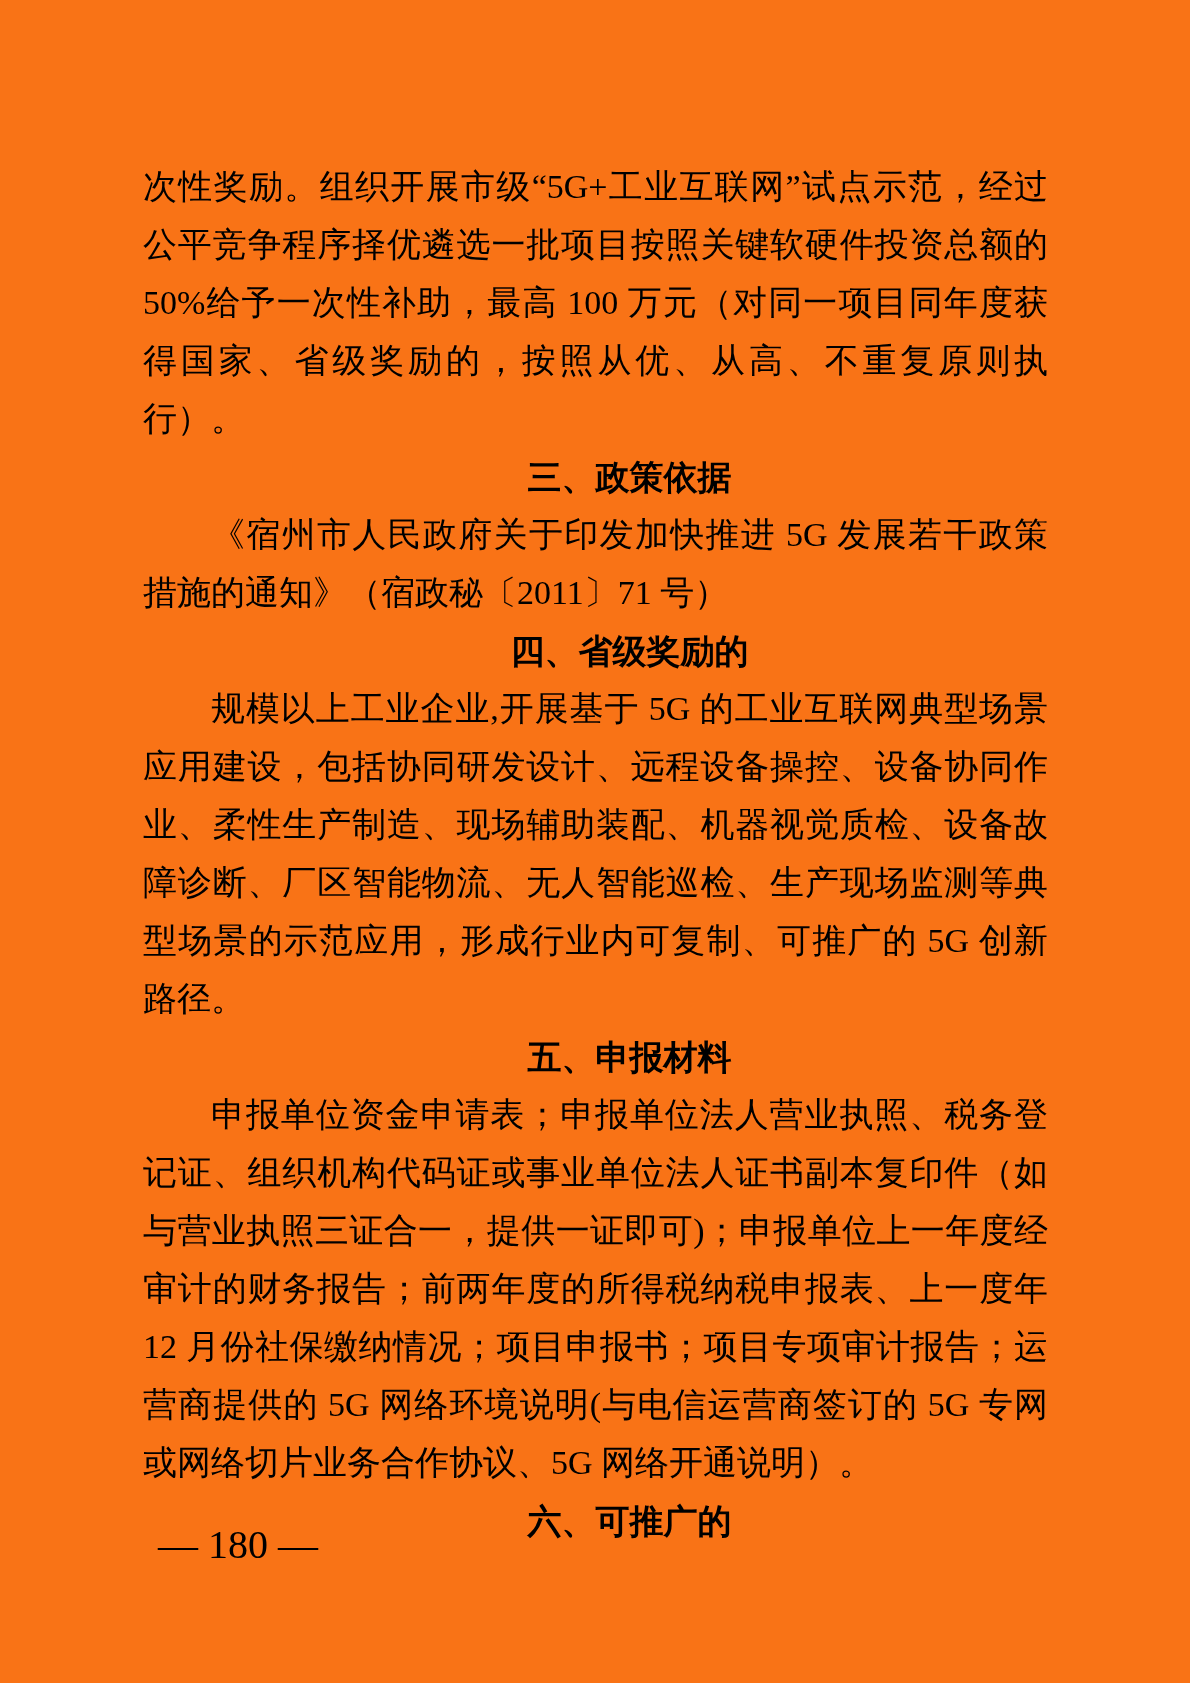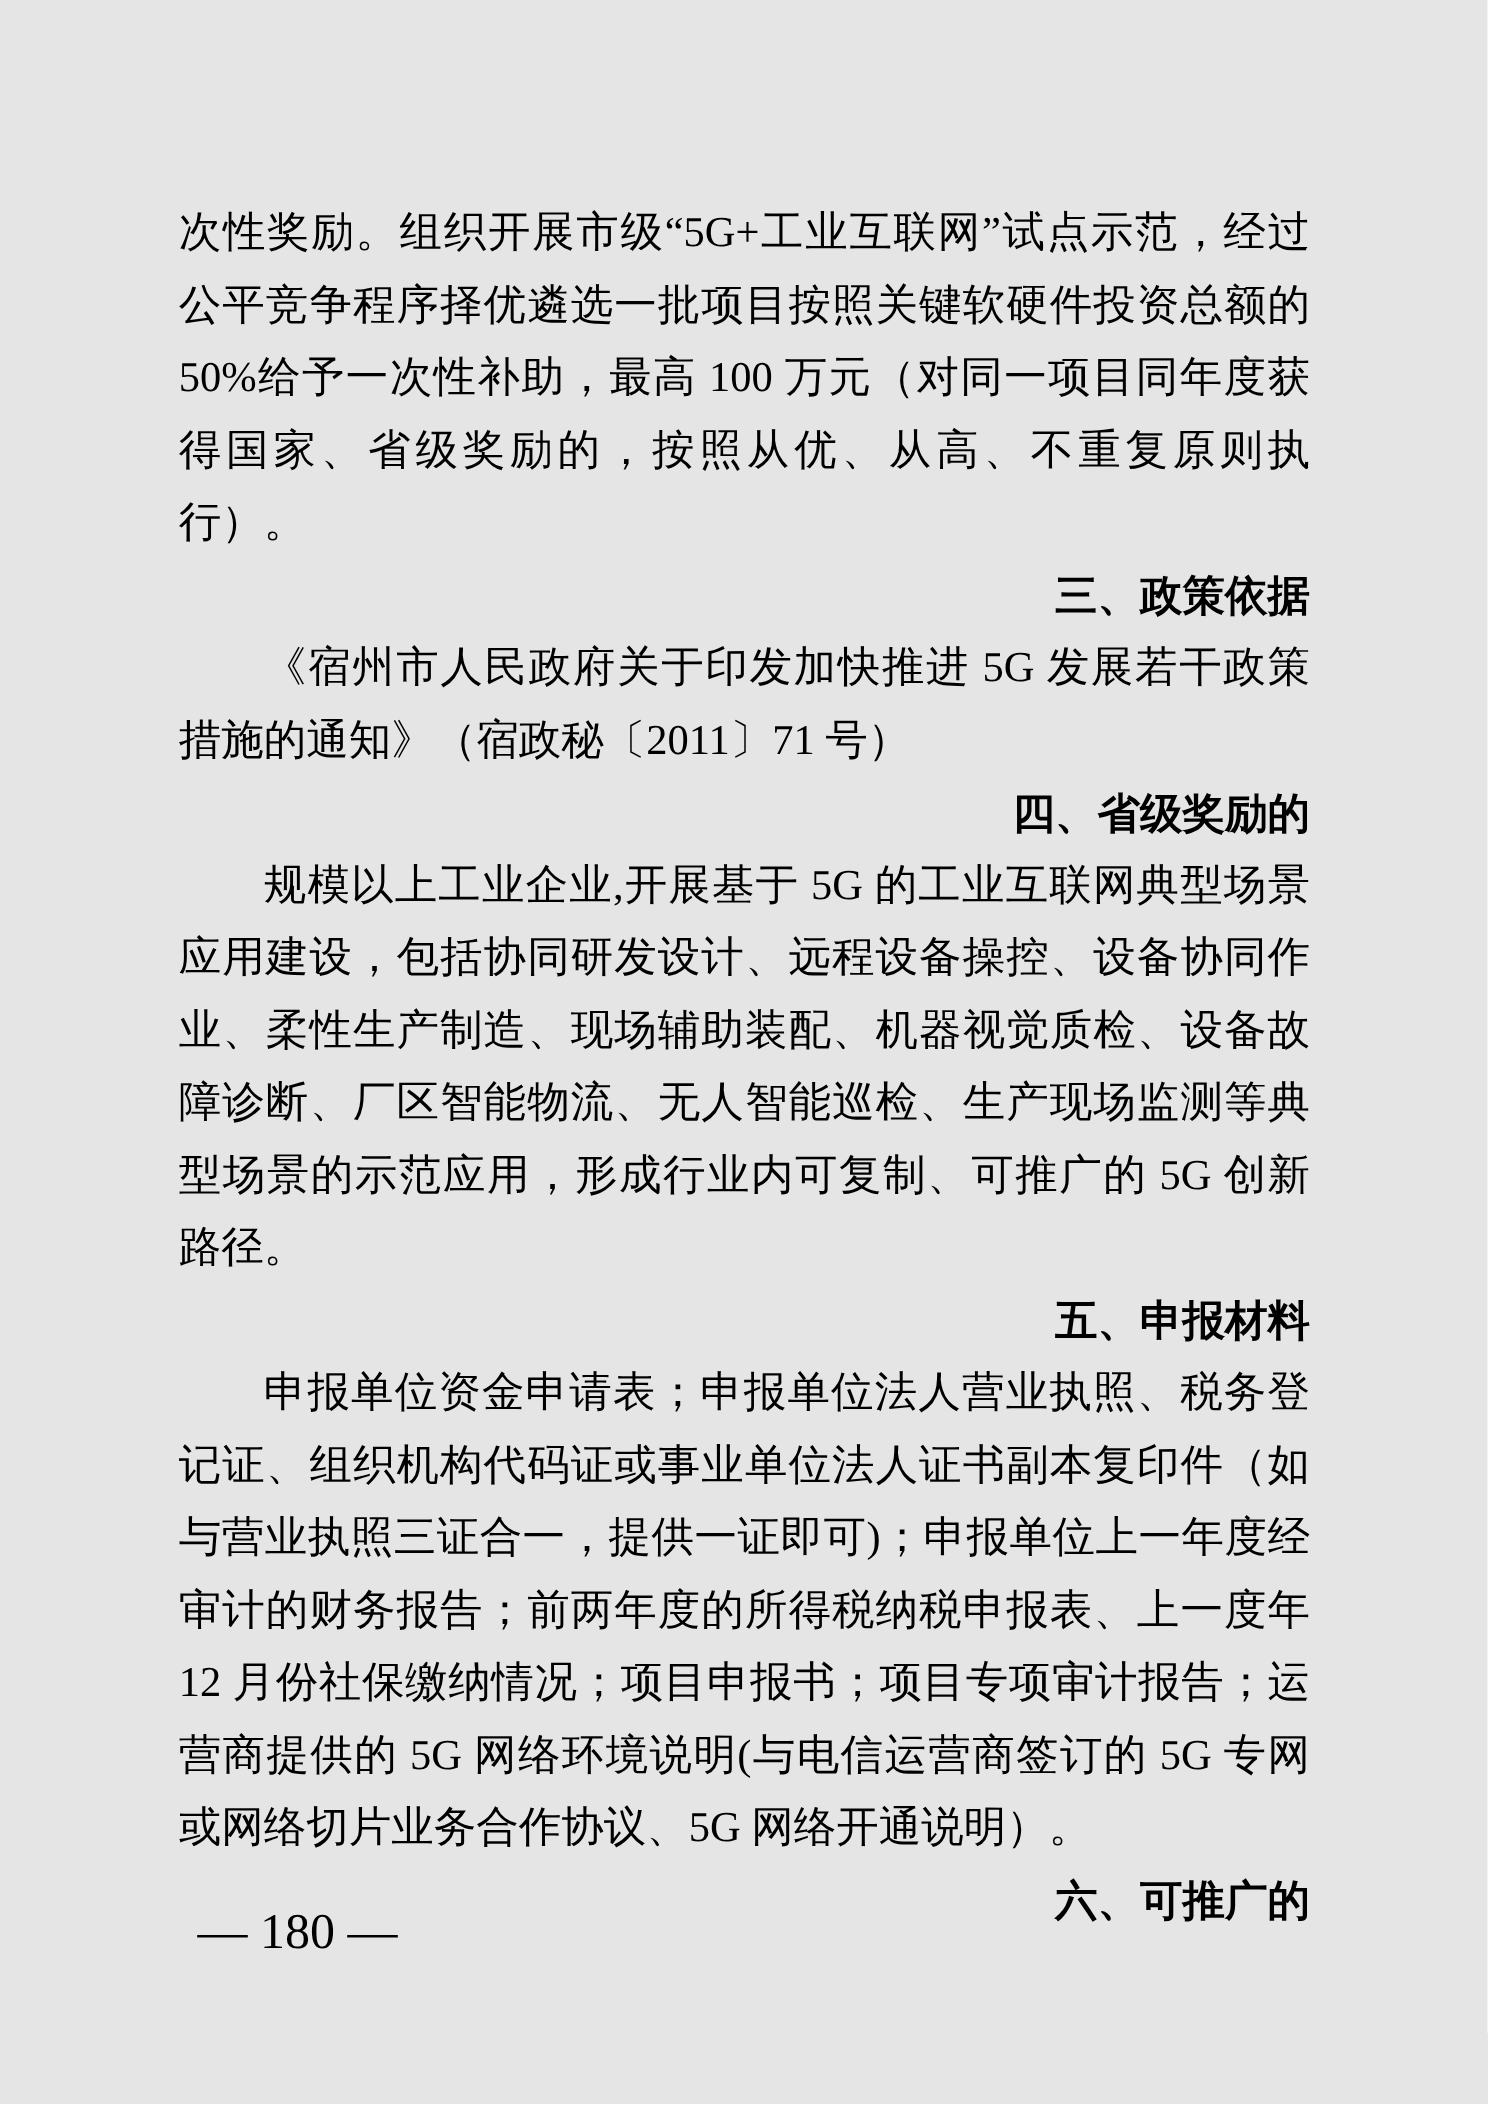--- a/index.html
+++ b/index.html
@@ -4,21 +4,21 @@
 <style>
   html, body {
     margin: 0;
     padding: 0;
     background: #ffffff;
   }
   .page {
     position: relative;
     width: 1190px;
     height: 1683px;
-    background: #e5e5e5;
+    background: #f97316;
     overflow: hidden;
     color: #000000;
   }
   .content {
     position: absolute;
     left: 143px;
     top: 158px;
     width: 905px;
     font-family: "Liberation Serif", "DejaVu Serif", serif;
     font-size: 34px;
@@ -29,21 +29,21 @@
     margin: 0;
     padding: 0;
   }
   .content p.indent {
     text-indent: 2em;
   }
   .content p.heading {
     font-family: "Liberation Sans", "DejaVu Sans", sans-serif;
     font-weight: 700;
     text-indent: 2em;
-    text-align: right;
+    text-align: center;
   }
   .footer {
     position: absolute;
     left: 158px;
     top: 1527px;
     font-family: Liberation Serif, serif;
     font-size: 40px;
     line-height: 36px;
     color: #000000;
     white-space: nowrap;

